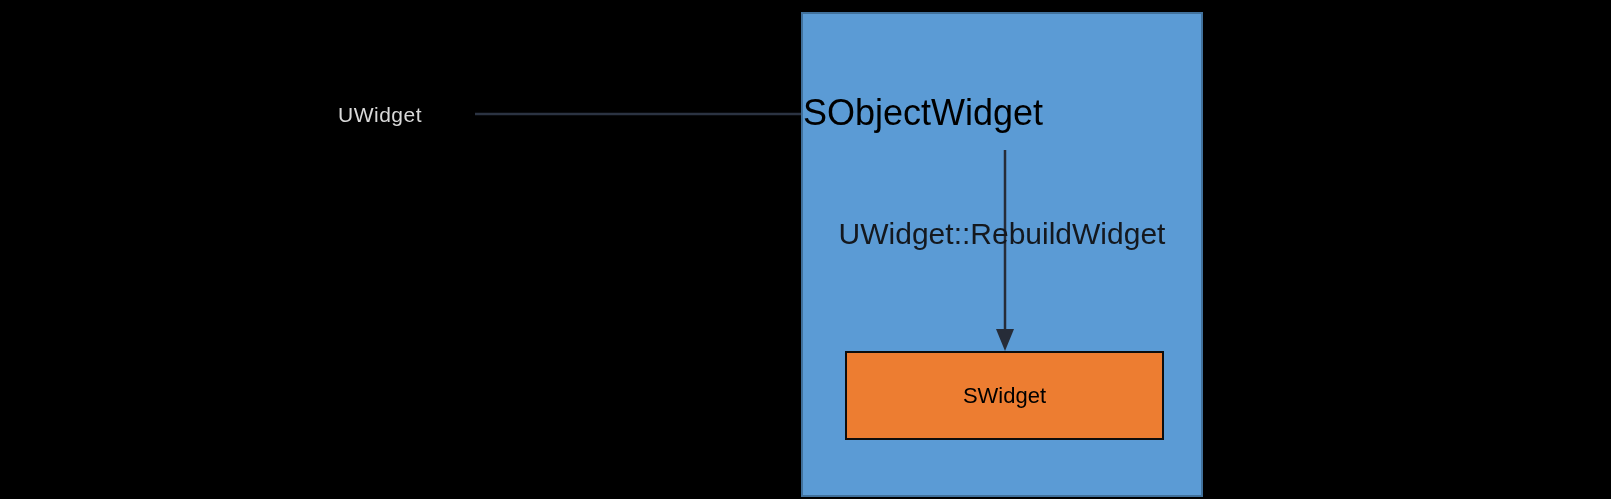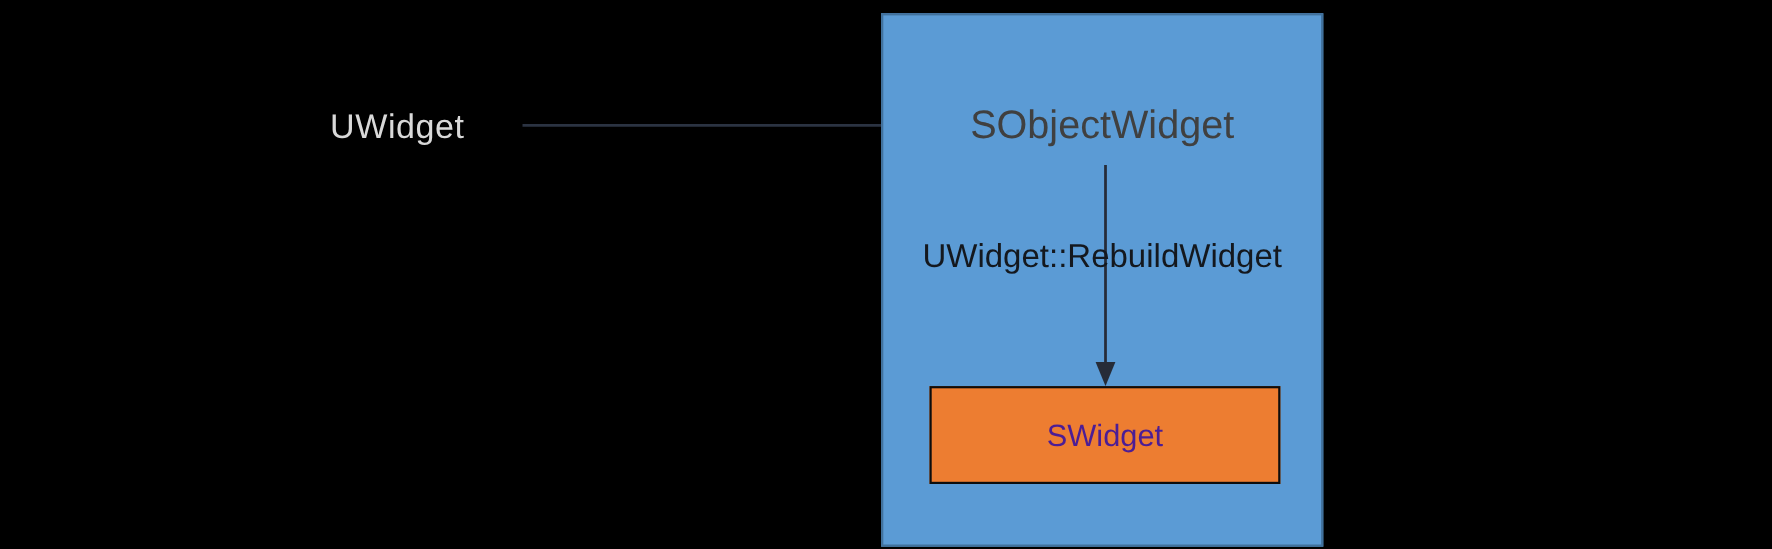--- a/index.html
+++ b/index.html
@@ -15,22 +15,22 @@
     overflow: hidden;
     font-family: "Liberation Sans", sans-serif;
   }
   .uwidget-label {
     position: absolute;
     left: 300px;
     top: 95px;
     width: 160px;
     height: 40px;
     line-height: 40px;
-    text-align: left;
-    font-size: 31px;
+    text-align: center;
+    font-size: 21px;
     color: #d9d9d9;
     letter-spacing: 0.5px;
     white-space: nowrap;
   }
   .arrow-h {
     position: absolute;
     left: 473px;
     top: 103px;
     width: 392px;
     height: 22px;
@@ -46,23 +46,23 @@
     background: #5b9bd5;
     border: 2px solid #41719c;
   }
   .sobject-label {
     position: absolute;
     left: 0;
     right: 0;
     top: 77px;
     height: 44px;
     line-height: 44px;
-    text-align: center;
+    text-align: left;
     font-size: 36px;
-    color: #404040;
+    color: #000000;
     white-space: nowrap;
   }
   .arrow-v {
     position: absolute;
     left: 191px;
     top: 136px;
     width: 22px;
     height: 201px;
     display: block;
   }
@@ -85,22 +85,22 @@
     width: 319px;
     height: 89px;
     box-sizing: border-box;
     background: #ed7d31;
     border: 2px solid #0d0d0d;
     display: flex;
     align-items: center;
     justify-content: center;
   }
   .swidget-label {
-    font-size: 28px;
-    color: #4c1d95;
+    font-size: 22px;
+    color: #000000;
     white-space: nowrap;
   }
 </style>
 </head>
 <body>
 
 <div class="canvas">
 
   <div class="uwidget-label">UWidget</div>
 

